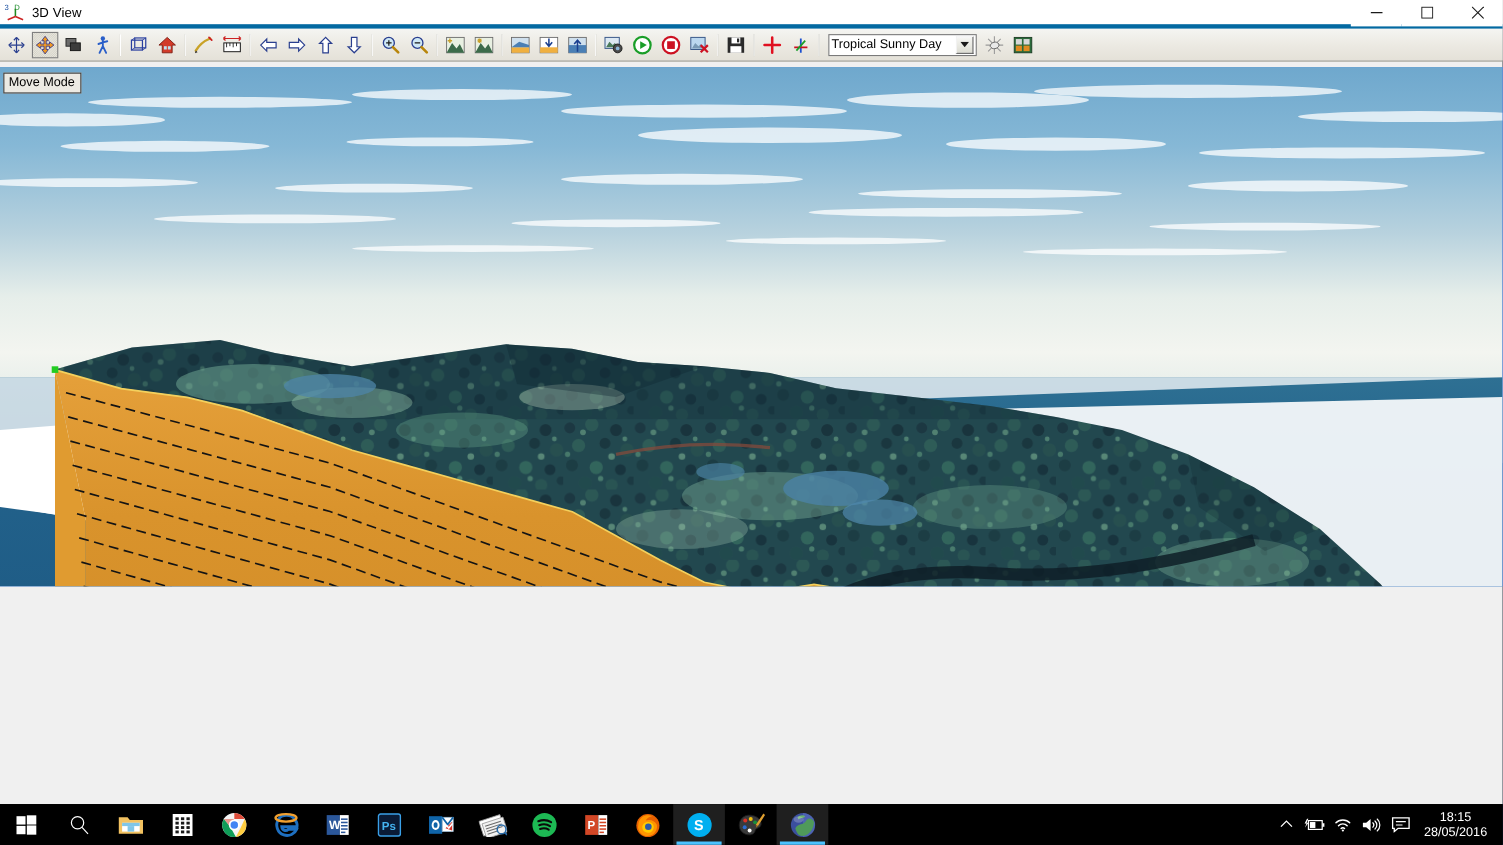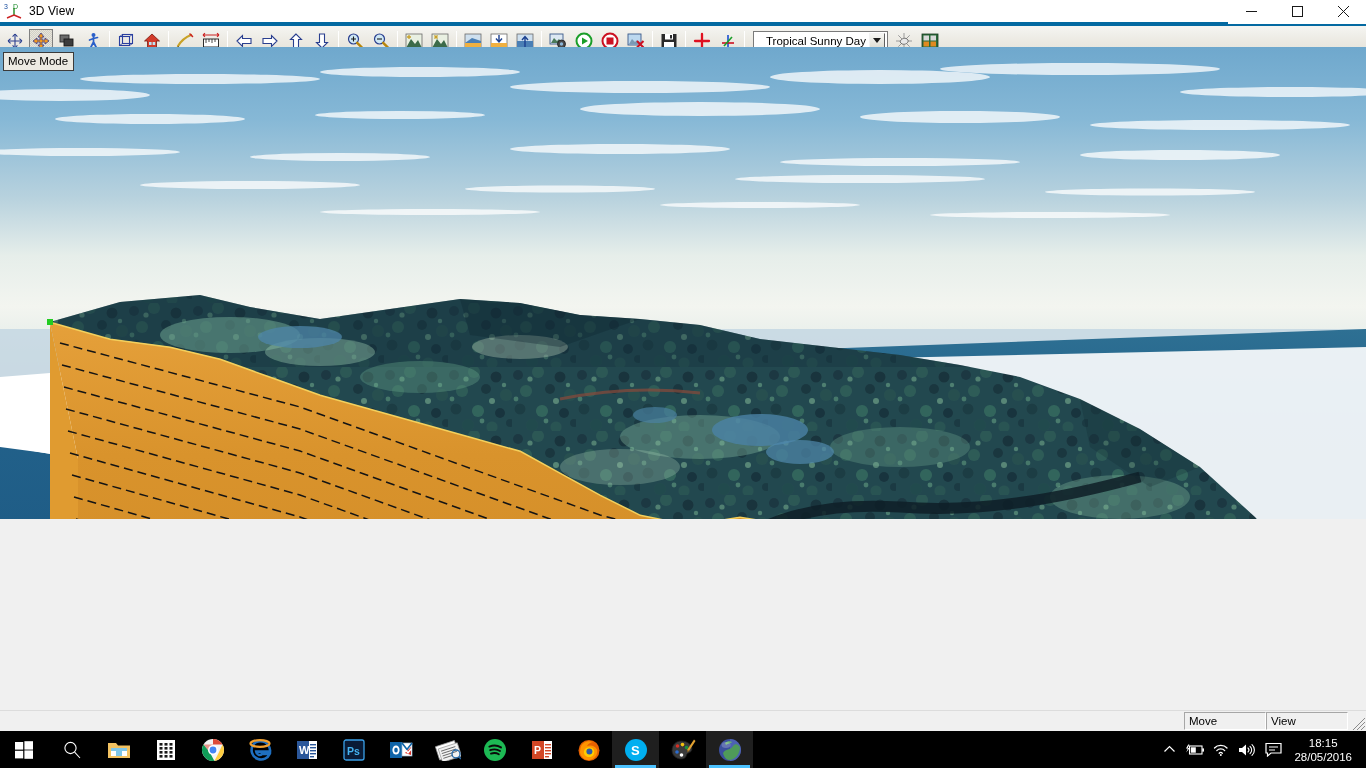--- a/index.html
+++ b/index.html
@@ -70,35 +70,35 @@
   #theme-select {
     width: 135px; height: 20px;
     margin: 0 3px 0 5px;
     border: 1px solid #7a7a7a;
     background: #ffffff;
     display: flex; align-items: center;
     position: relative;
   }
   #theme-select-value {
     font-size: 11.5px; color: #000;
-    padding-left: 12px; white-space: nowrap; overflow: hidden;
+    padding-left: 2px; white-space: nowrap; overflow: hidden;
     flex: 1 1 auto;
   }
   #theme-select-arrow {
     width: 16px; height: 16px; margin-right: 2px;
     border: 1px solid #f2f2f2;
     border-right-color: #606060; border-bottom-color: #606060;
     background: linear-gradient(to bottom,#f6f6f3,#ddddd3);
     display: flex; align-items: center; justify-content: center;
     flex: 0 0 auto;
   }
 
   
   #viewport {
-    position: absolute; left: 0; top: 47px;
+    position: absolute; left: 0; top: 61px;
     width: 1366px; height: 472px;
     overflow: hidden;
     background: #3b82f6;
   }
   #viewport svg { display: block; }
 
   
   #tooltip-move-mode {
     position: absolute; left: 3px; top: 5px;
     background: #eceae3;
@@ -580,31 +580,20 @@
         <path d="M1260,625 L1366,653"></path>
       </g>
 
       <rect x="47" y="272" width="6" height="6" fill="#22cc22"></rect>
       <rect x="1340" y="556" width="6" height="6" fill="#dd2222"></rect>
     </svg>
 
     <div id="tooltip-move-mode">Move Mode</div>
   </div>
 
-  <div id="status-bar">
-    <div class="status-panel">Move</div>
-    <div class="status-panel">View</div>
-    <div id="status-grip">
-      <svg width="14" height="14" viewBox="0 0 14 14">
-        <g stroke="#8a8a8a" stroke-width="1">
-          <path d="M13 5 L5 13 M13 9 L9 13 M13 1 L1 13"></path>
-        </g>
-      </svg>
-    </div>
-  </div>
 </div>
 
 <div id="taskbar">
 
   <div id="start-button">
     <svg width="20" height="20" viewBox="0 0 20 20">
       <rect x="1" y="2" width="8.2" height="7.6" fill="#ffffff"></rect>
       <rect x="10.4" y="1.2" width="8.6" height="8.4" fill="#ffffff"></rect>
       <rect x="1" y="10.8" width="8.2" height="7.6" fill="#ffffff"></rect>
       <rect x="10.4" y="10.4" width="8.6" height="8.4" fill="#ffffff"></rect>

